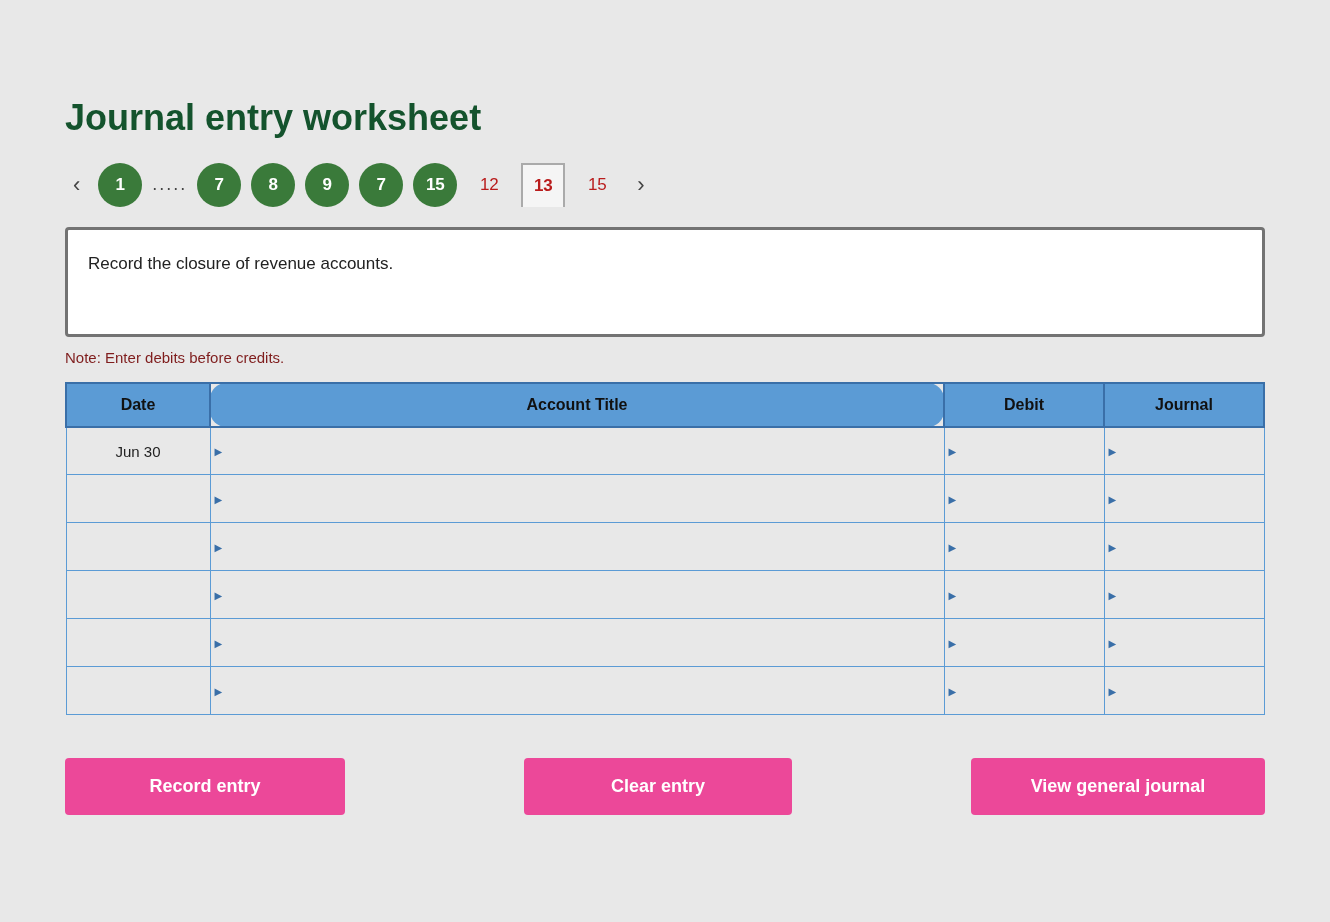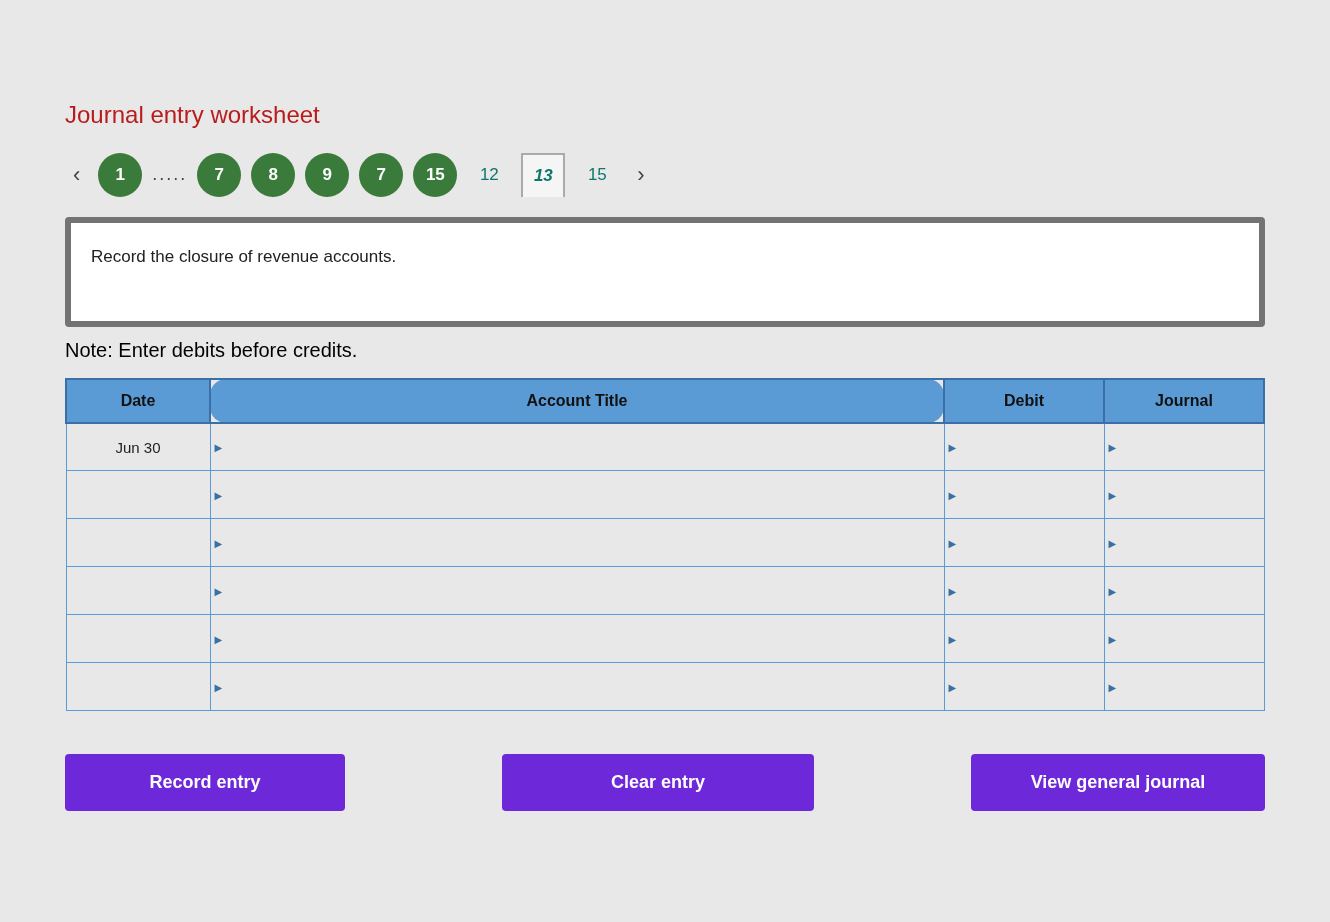--- a/index.html
+++ b/index.html
@@ -14,23 +14,23 @@
       width: 1330px;
     }
 
     .container {
       background: #e8e8e8;
       width: 1280px;
       padding: 30px 40px 40px 40px;
     }
 
     .page-title {
-      font-size: 24px;
-      font-weight: normal;
-      color: #b91c1c;
+      font-size: 36px;
+      font-weight: bold;
+      color: #14532d;
       margin-bottom: 24px;
     }
 
     
     .pagination {
       display: flex;
       align-items: center;
       gap: 10px;
       margin-bottom: 20px;
     }
@@ -63,47 +63,46 @@
       cursor: pointer;
     }
 
     .page-number {
       width: 44px;
       height: 44px;
       display: flex;
       align-items: center;
       justify-content: center;
       font-size: 17px;
-      color: #0f766e;
+      color: #b91c1c;
       cursor: pointer;
     }
 
     .page-number.active {
       border: 2px solid #aaa;
       border-bottom: none;
       background: #f5f5f5;
       font-weight: bold;
-      font-style: italic;
     }
 
     
     .description-box {
       background: white;
-      border: 6px solid #737373;
+      border: 3px solid #737373;
       border-radius: 4px;
       padding: 24px 20px 40px 20px;
       margin-bottom: 12px;
       font-size: 17px;
       color: #222;
       min-height: 110px;
     }
 
     .note-text {
-      color: #000000;
-      font-size: 20px;
+      color: #7f1d1d;
+      font-size: 15px;
       margin-bottom: 16px;
     }
 
     
     .journal-table {
       width: 100%;
       border-collapse: collapse;
       margin-bottom: 32px;
     }
 
@@ -170,38 +169,38 @@
 
     
     .button-row {
       display: flex;
       gap: 0;
       justify-content: space-between;
       align-items: center;
     }
 
     .btn {
-      background: #6d28d9;
+      background: #ec4899;
       color: white;
       font-weight: bold;
       font-size: 18px;
       border: none;
       border-radius: 4px;
       padding: 18px 0;
       cursor: pointer;
       text-align: center;
       margin-top: 11px;
     }
 
     .btn-record {
       width: 280px;
     }
 
     .btn-clear {
-      width: 312px;
+      width: 268px;
     }
 
     .btn-view {
       width: 294px;
     }
   </style>
 </head>
 <body>
 
 <div class="container">

